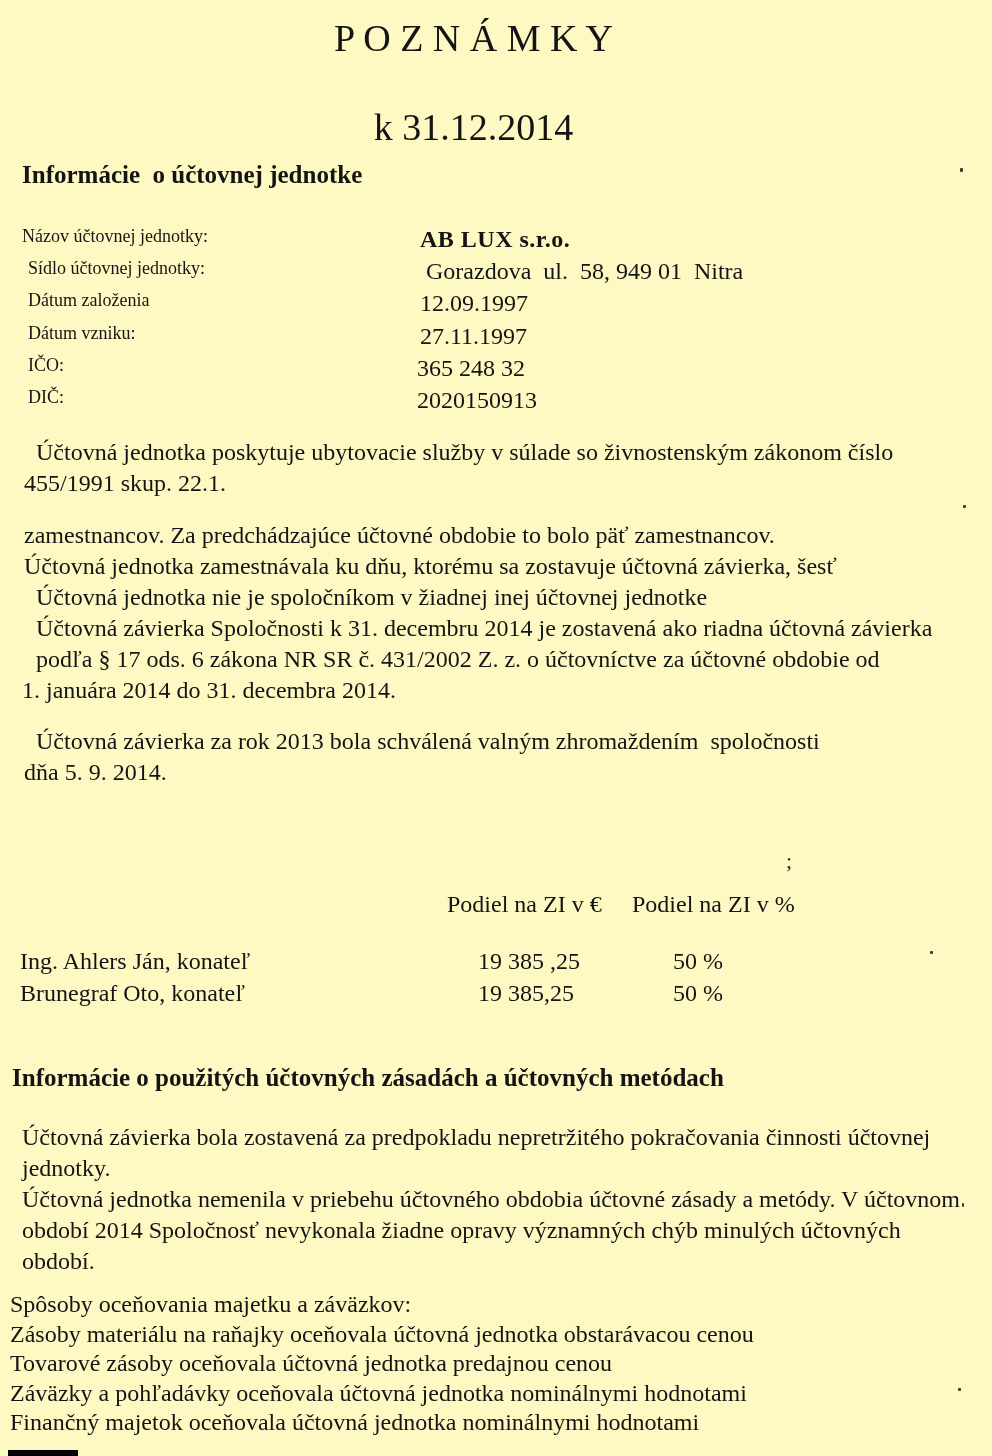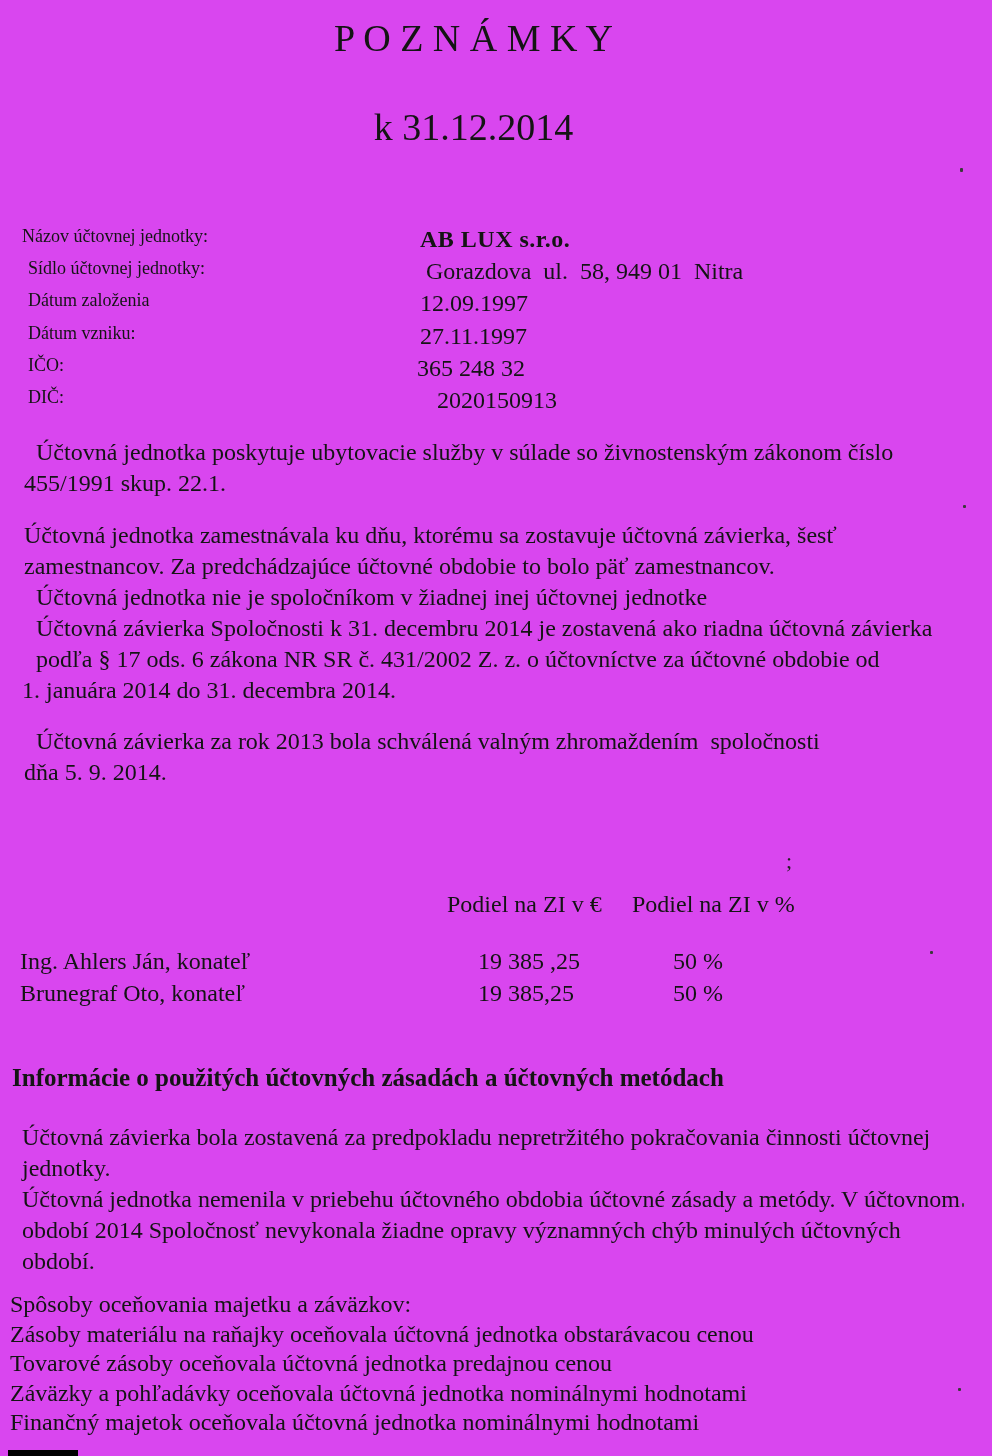--- a/index.html
+++ b/index.html
@@ -1,20 +1,20 @@
 <!DOCTYPE html>
 <html><head>
 <meta charset="utf-8">
 <style>
   html,body{margin:0;padding:0;background:#9a9a9a;}
   .page{
     position:relative;
     width:992px;height:1456px;
     margin:0 auto;
-    background:#d946ef;
+    background:#fef9c3;
     color:#141414;
     font-family:"Liberation Serif","DejaVu Serif",serif;
     overflow:hidden;
   }
   .abs{position:absolute;}
   .t{white-space:pre;}
   .title{
     left:0;width:947px;text-align:center;
     font-size:38px;line-height:44px;
   }
@@ -34,20 +34,21 @@
   .barbtm{position:absolute;background:#000;}
 </style>
 </head>
 <body>
 
 <div class="page">
 
   <div class="abs title t" style="top:16px;">P O Z N Á M K Y</div>
   <div class="abs title t" style="top:73px;margin-top:32px;">k 31.12.2014</div>
 
+  <div class="abs heading" style="top:160px;left:22px;">Informácie  o účtovnej jednotke</div>
 
   <div class="abs fields" style="top:226px;left:28px;width:930px;">
     <div class="row" style="position:relative;">
       <span class="label" style="left:-6px;">Názov účtovnej jednotky:</span>
       <span class="value" style="font-weight:bold;letter-spacing:0.5px;">AB LUX s.r.o.</span>
     </div>
     <div class="row" style="position:relative;">
       <span class="label">Sídlo účtovnej jednotky:</span>
       <span class="value"> Gorazdova  ul.  58, 949 01  Nitra</span>
     </div>
@@ -58,32 +59,32 @@
     <div class="row" style="position:relative;">
       <span class="label">Dátum vzniku:</span>
       <span class="value">27.11.1997</span>
     </div>
     <div class="row" style="position:relative;">
       <span class="label">IČO:</span>
       <span class="value" style="left:389px;">365 248 32</span>
     </div>
     <div class="row" style="position:relative;">
       <span class="label">DIČ:</span>
-      <span class="value" style="left:389px;margin-left:20px;">2020150913</span>
+      <span class="value" style="left:389px;">2020150913</span>
     </div>
   </div>
 
   <div class="abs" style="top:437px;left:12px;width:960px;">
     <div class="line ind">Účtovná jednotka poskytuje ubytovacie služby v súlade so živnostenským zákonom číslo</div>
     <div class="line">455/1991 skup. 22.1.</div>
   </div>
 
   <div class="abs" style="top:520px;left:12px;width:970px;">
+    <div class="line">zamestnancov. Za predchádzajúce účtovné obdobie to bolo päť zamestnancov.</div>
     <div class="line">Účtovná jednotka zamestnávala ku dňu, ktorému sa zostavuje účtovná závierka, šesť</div>
-    <div class="line">zamestnancov. Za predchádzajúce účtovné obdobie to bolo päť zamestnancov.</div>
     <div class="line ind">Účtovná jednotka nie je spoločníkom v žiadnej inej účtovnej jednotke</div>
     <div class="line ind">Účtovná závierka Spoločnosti k 31. decembru 2014 je zostavená ako riadna účtovná závierka</div>
     <div class="line ind">podľa § 17 ods. 6 zákona NR SR č. 431/2002 Z. z. o účtovníctve za účtovné obdobie od</div>
     <div class="line" style="text-indent:-2px;">1. januára 2014 do 31. decembra 2014.</div>
   </div>
 
   <div class="abs" style="top:726px;left:12px;width:960px;">
     <div class="line ind">Účtovná závierka za rok 2013 bola schválená valným zhromaždením  spoločnosti</div>
     <div class="line">dňa 5. 9. 2014.</div>
   </div>

